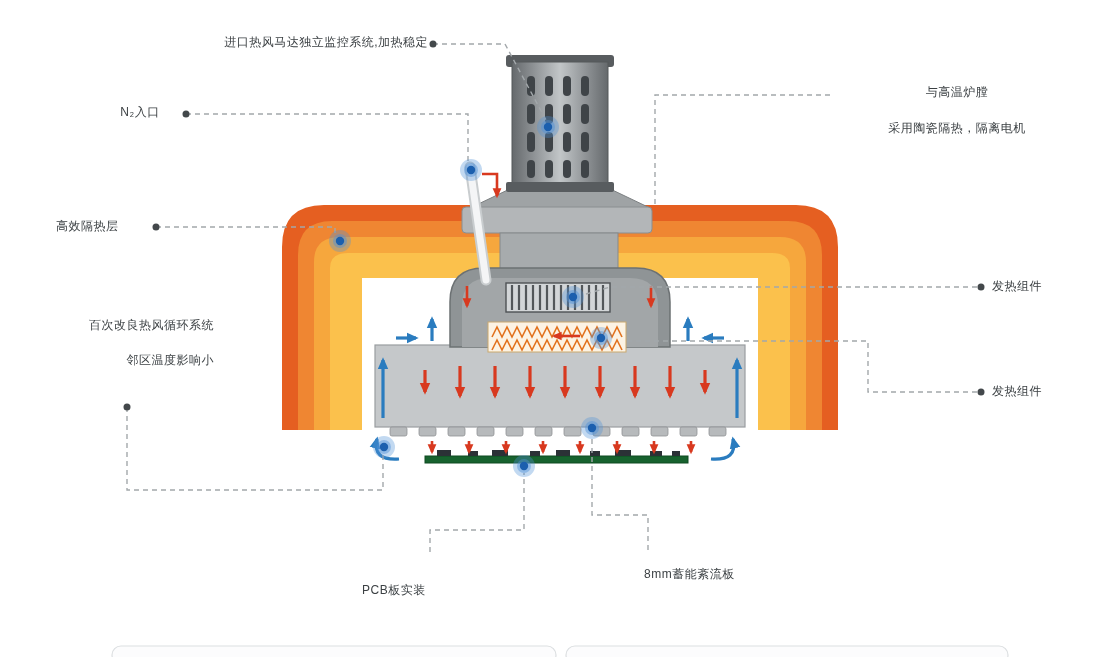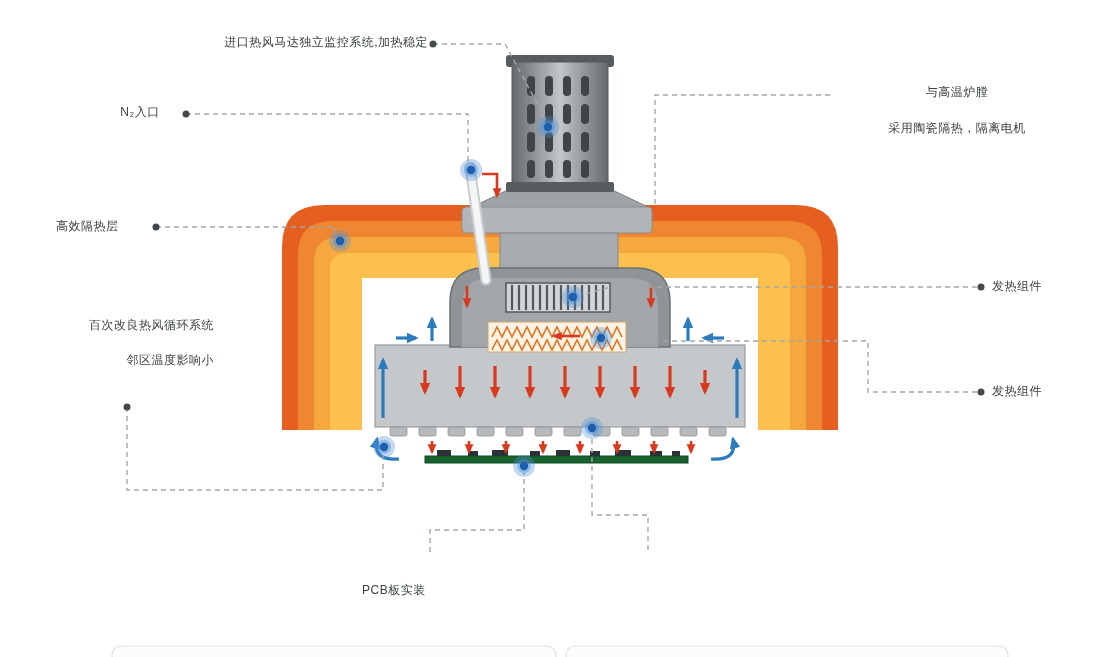--- a/index.html
+++ b/index.html
@@ -260,15 +260,16 @@
   <div class="lbl" style="left:22px;top:308px;width:192px;text-align:right;line-height:35px;">
     <div class="line">百次改良热风循环系统</div>
     <div class="line">邻区温度影响小</div>
   </div>
 
   <div class="lbl" style="left:992px;top:383px;">发热组件</div>
 
   <div class="lbl" style="left:362px;top:582px;">PCB板实装</div>
 
   <div class="lbl" style="left:644px;top:556px;line-height:36px;">
+    <div class="line">8mm蓄能紊流板</div>
   </div>
 
 </div>
 
 </body></html>

